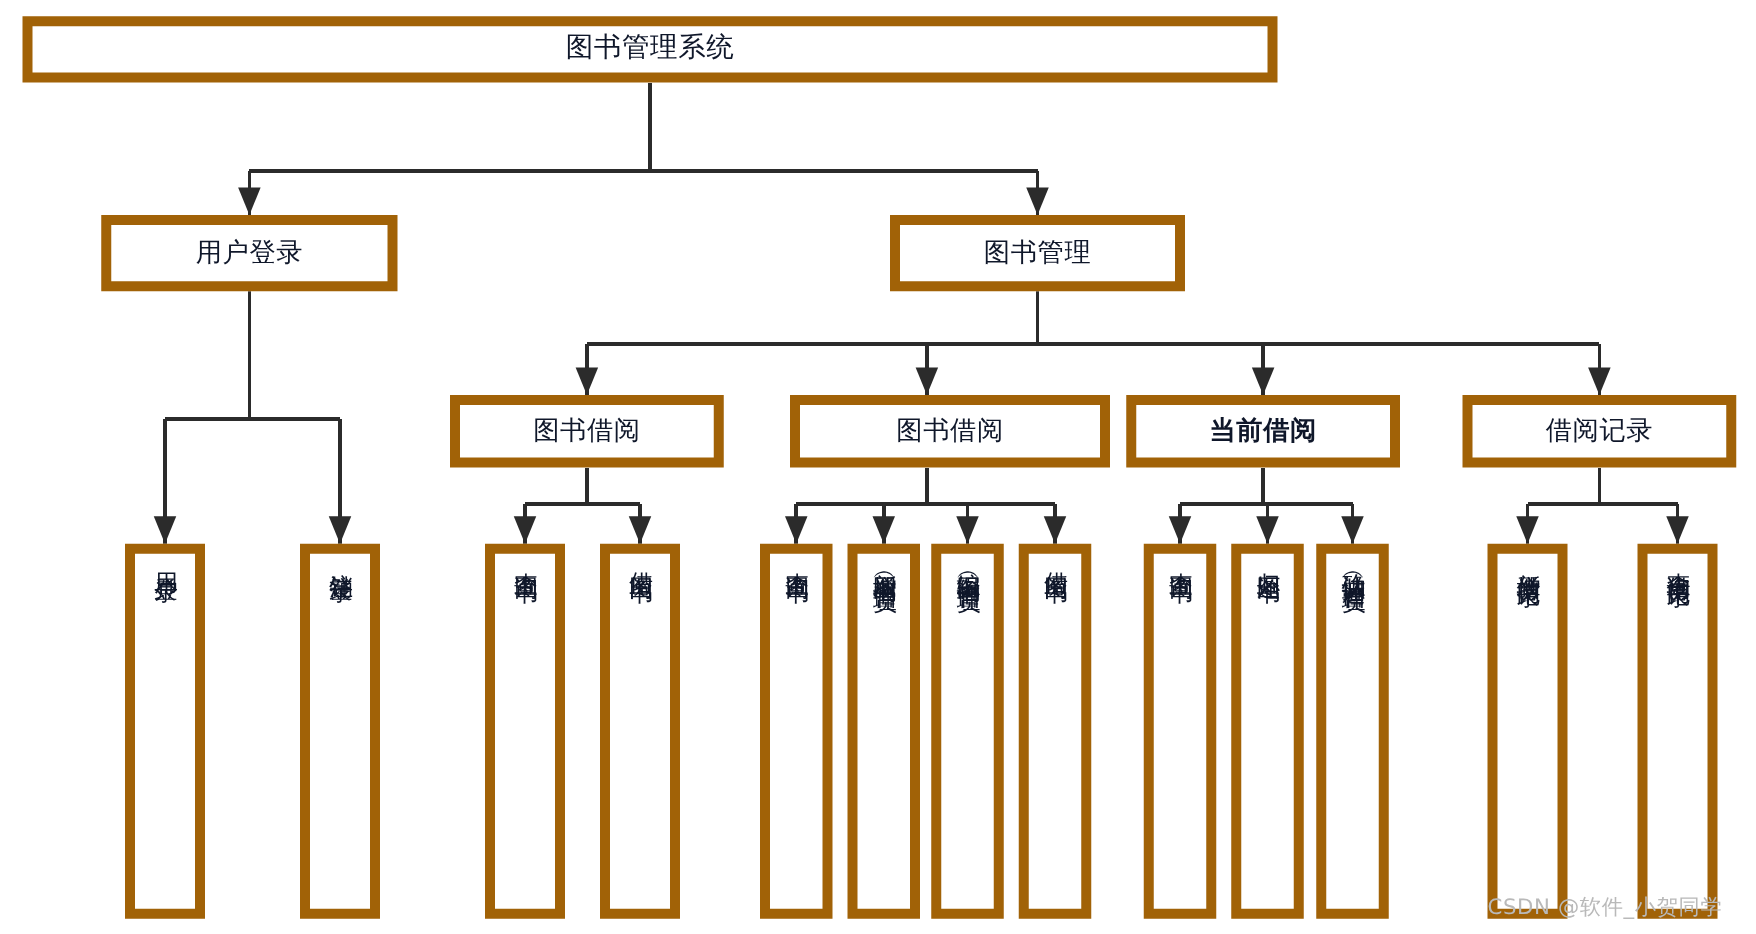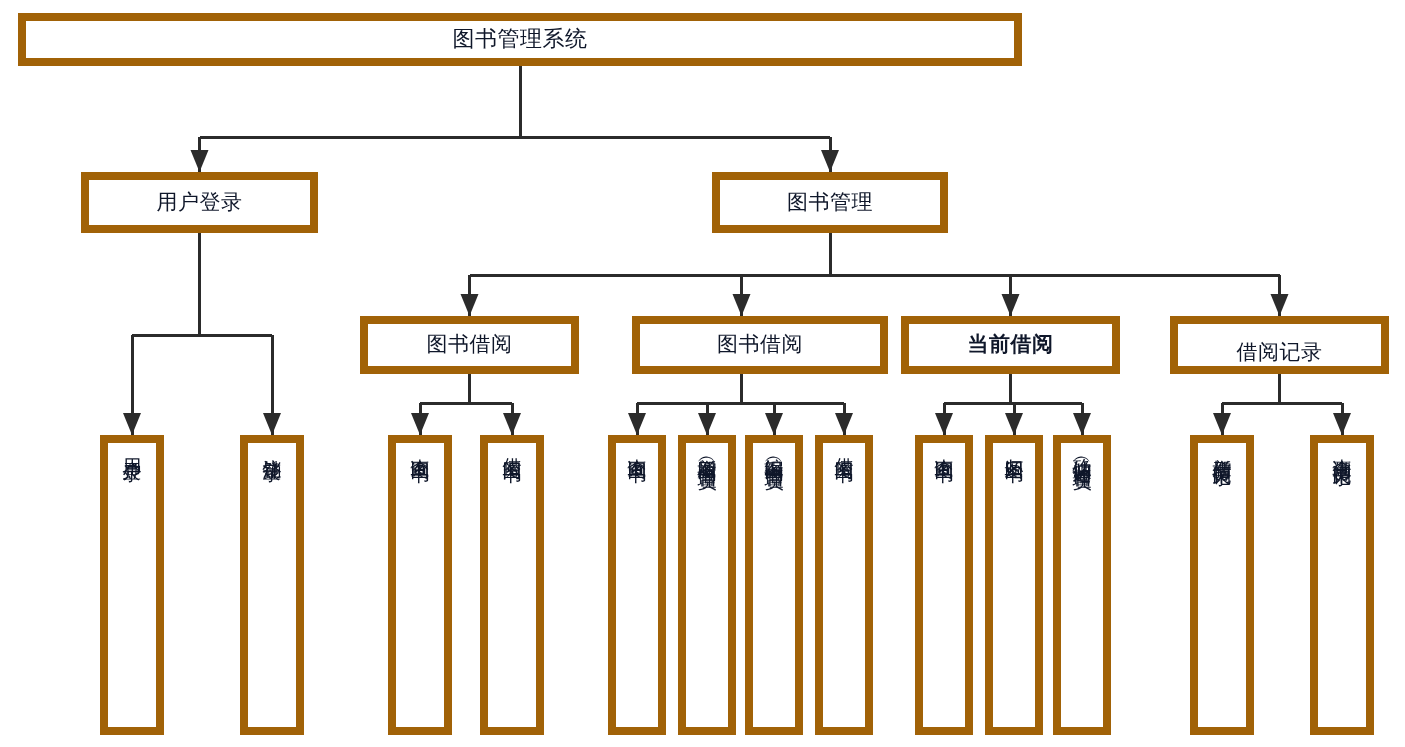--- a/index.html
+++ b/index.html
@@ -141,21 +141,21 @@
       </div>
       <div class="node horiz" style="left: 360px; top: 316px; width: 219px; height: 58px;">
         <span class="label">图书借阅</span>
       </div>
       <div class="node horiz" style="left: 632px; top: 316px; width: 256px; height: 58px;">
         <span class="label">图书借阅</span>
       </div>
       <div class="node horiz" style="left: 901px; top: 316px; width: 219px; height: 58px; font-weight: bold;">
         <span class="label">当前借阅</span>
       </div>
-      <div class="node horiz" style="left: 1170px; top: 316px; width: 219px; height: 58px; align-items: flex-end;">
+      <div class="node horiz" style="left: 1170px; top: 316px; width: 219px; height: 58px;">
         <span class="label">借阅记录</span>
       </div>
       <div class="node vert" style="left: 100px; top: 435px; width: 64px; height: 300px;">
         <span class="label">用户登录</span>
       </div>
       <div class="node vert" style="left: 240px; top: 435px; width: 64px; height: 300px;">
         <span class="label">注销登录</span>
       </div>
       <div class="node vert" style="left: 388px; top: 435px; width: 64px; height: 300px;">
         <span class="label">查询图书</span>
@@ -185,13 +185,14 @@
         <span class="label">确认归还（管理员）</span>
       </div>
       <div class="node vert" style="left: 1190px; top: 435px; width: 64px; height: 300px;">
         <span class="label">新增借阅记录</span>
       </div>
       <div class="node vert" style="left: 1310px; top: 435px; width: 64px; height: 300px;">
         <span class="label">查询借阅记录</span>
       </div>
     </div>
 
+  <div class="watermark" style="left:1190px; top:714px;">CSDN @软件_小贺同学</div>
 </div>
 
 </body></html>

